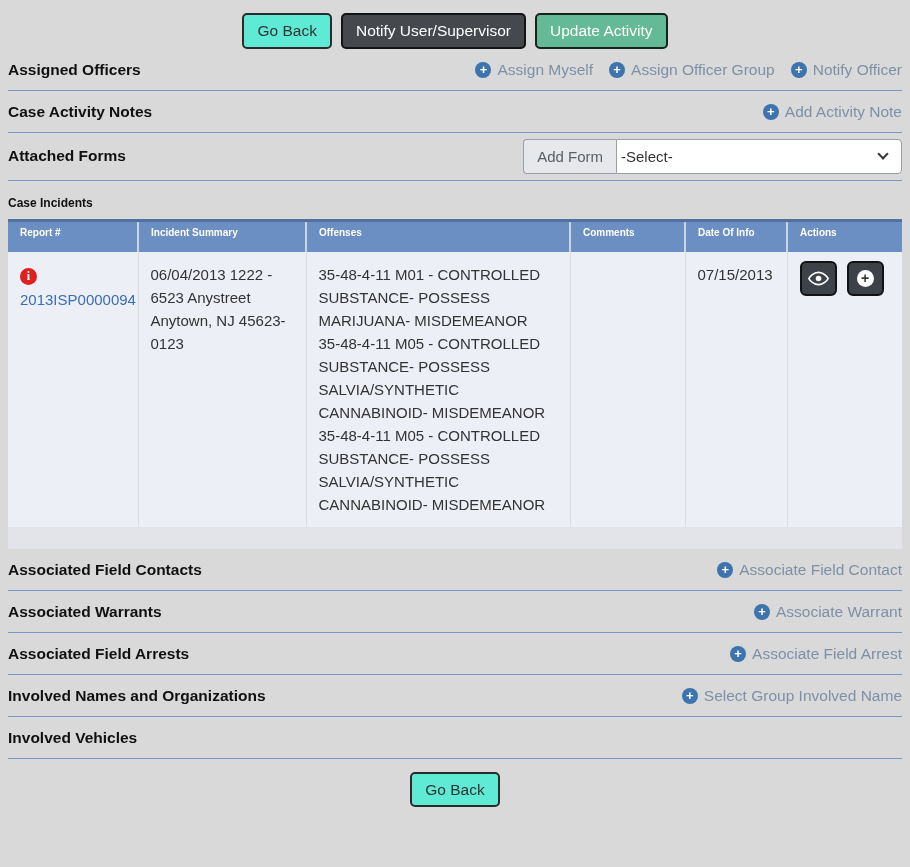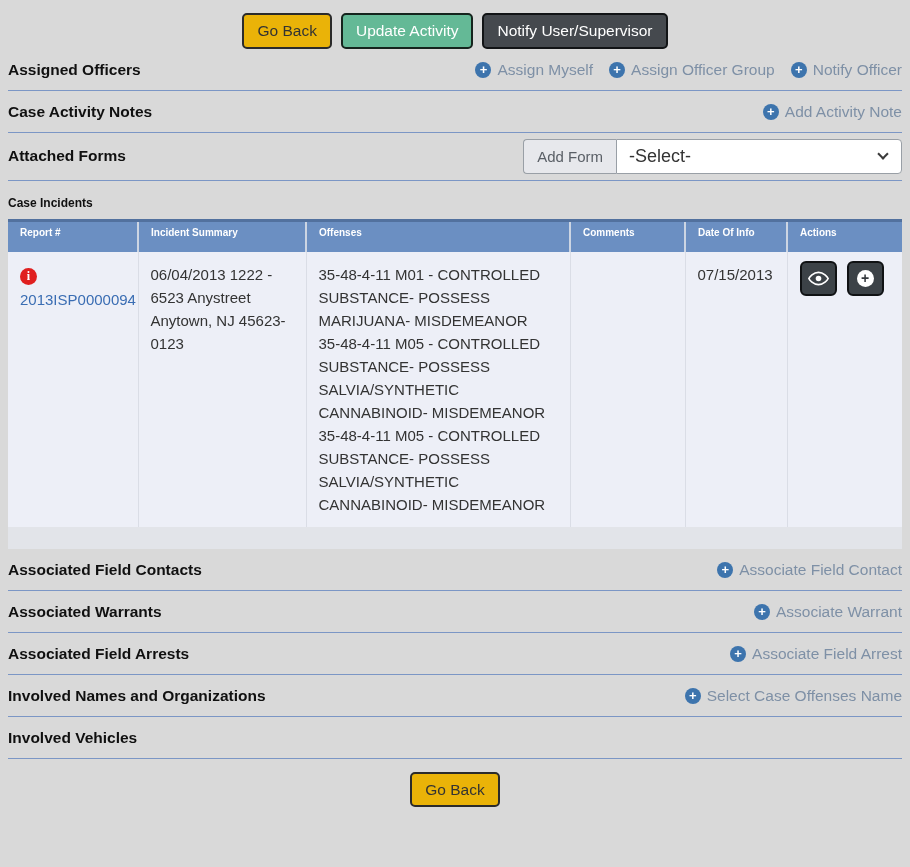--- a/index.html
+++ b/index.html
@@ -8,21 +8,21 @@
     width:910px; height:867px; overflow:hidden;
     background:#d9d9d9;
     font-family:"Liberation Sans", sans-serif;
     font-size:15px; color:#333;
   }
   .toolbar { display:flex; justify-content:center; gap:9px; padding-top:13px; }
   .btn {
     font-family:inherit; font-size:15.5px; line-height:1;
     padding:8px 13px; border-radius:5px; cursor:pointer;
   }
-  .btn-gold  { background:#eab308; color:#333;  border:2px solid #2b2b2b; }
+  .btn-gold  { background:#5eead4; color:#333;  border:2px solid #2b2b2b; }
   .btn-dark  { background:#45494e; color:#fff;  border:2px solid #121416; }
   .btn-green { background:#64b996; color:#fff;  border:2px solid #15241d; }
 
   .page { padding:0 8px; }
 
   .section {
     display:flex; justify-content:space-between; align-items:center;
     border-bottom:1px solid #7b96c5;
     padding:12px 0 11px 0;
   }
@@ -44,21 +44,21 @@
   .addon {
     background:#e7e8ec; border:1px solid #999fa6; border-right:none;
     color:#5a5f66; padding:0 13px; display:flex; align-items:center;
     border-radius:4px 0 0 4px; font-size:15px; height:35px; cursor:pointer;
   }
   .select-wrap { position:relative; }
   .select-wrap select {
     appearance:none; -webkit-appearance:none; -moz-appearance:none;
     width:286px; height:35px; background:#fff; color:#333;
     border:1px solid #999fa6; border-radius:0 4px 4px 0;
-    padding:0 30px 0 12px; font-family:inherit; font-size:18px; cursor:pointer;
+    padding:0 30px 0 4px; font-family:inherit; font-size:15px; cursor:pointer;
   }
   .chevron-down {
     position:absolute; right:15px; top:11px; width:8px; height:8px;
     border-right:2px solid #3a3a3a; border-bottom:2px solid #3a3a3a;
     transform:rotate(45deg); pointer-events:none;
   }
 
   .incidents-title { font-weight:bold; color:#101010; font-size:12px; padding:15px 0 9px 0; }
   table.incidents {
     border-collapse:collapse; width:100%; table-layout:fixed;
@@ -103,22 +103,22 @@
     font-size:14px; font-weight:bold; line-height:1;
   }
 
   .footer-bar { display:flex; justify-content:center; padding-top:13px; }
 </style>
 </head>
 <body>
 
 <div class="toolbar">
   <button class="btn btn-gold">Go Back</button>
+  <button class="btn btn-dark">Notify User/Supervisor</button>
   <button class="btn btn-green">Update Activity</button>
-  <button class="btn btn-dark">Notify User/Supervisor</button>
 </div>
 
 <div class="page">
 
   <div class="section">
     <span class="section-title">Assigned Officers</span>
     <span class="section-links">
       <a class="add-link">
         <span class="plus-icon">+</span>
         <span>Assign Myself</span>
@@ -228,21 +228,21 @@
     <a class="add-link">
       <span class="plus-icon">+</span>
       <span>Associate Field Arrest</span>
     </a>
   </div>
 
   <div class="section">
     <span class="section-title">Involved Names and Organizations</span>
     <a class="add-link">
       <span class="plus-icon">+</span>
-      <span>Select Case Offenses Name</span>
+      <span>Select Group Involved Name</span>
     </a>
   </div>
 
   <div class="section">
     <span class="section-title">Involved Vehicles</span>
   </div>
 
   <div class="footer-bar">
     <button class="btn btn-gold">Go Back</button>
   </div>

